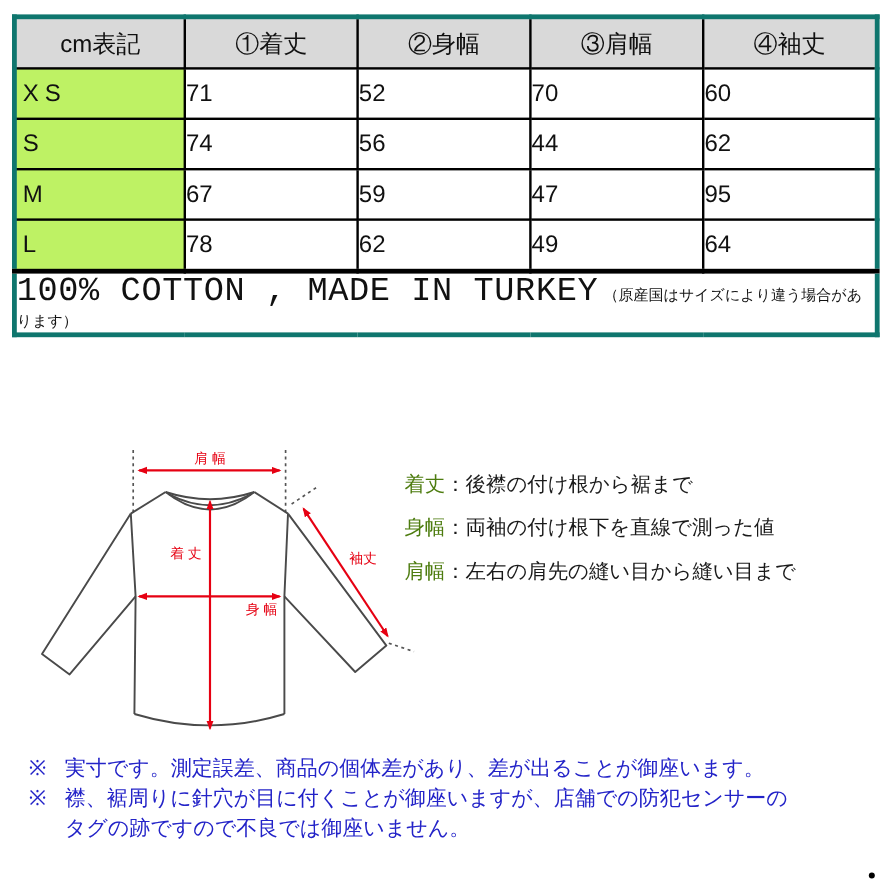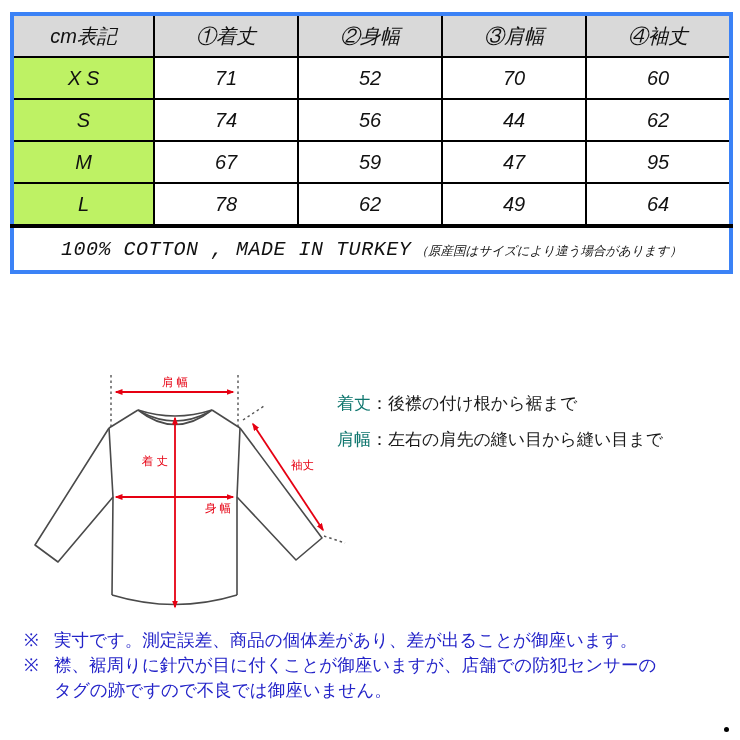--- a/index.html
+++ b/index.html
@@ -4,48 +4,47 @@
 <style>
   html,body { margin:0; padding:0; }
   body {
     width:740px; height:740px; background:#ffffff; position:relative; overflow:hidden;
     font-family:"Liberation Sans", sans-serif; color:#111;
   }
 
   
   .size-table {
     position:absolute; left:10px; top:12px; width:719px;
-    border-collapse:collapse; table-layout:fixed; text-align:center;
-    border:4px solid #3b82f6;
-    font-style:italic;
+    border-collapse:collapse; table-layout:fixed; 
+    border:4px solid #0f766e;
   }
   .size-table th, .size-table td { border:2px solid #000; padding:0; vertical-align:middle; }
   .size-table th {
     height:40px; background:#d9d9d9; font-size:20px; font-weight:500;
   }
   .size-table td.size-cell {
     background:#bef264; font-size:20px; letter-spacing:5px; text-indent:5px; font-weight:500;
   }
   .size-table td.value-cell { height:40px; background:#ffffff; font-size:20px;margin-top:12px; }
   .size-table tr.material-row td {
     border-top:4px solid #000; height:42px; background:#ffffff;
   }
   .footer-main {
-    font-family:"Liberation Mono", monospace; font-size:20px; font-weight:500; letter-spacing:0.5px;
+    font-family:"Liberation Mono", monospace; font-size:28px; font-weight:500; letter-spacing:0.5px;
   }
   .footer-note { font-size:12.5px; font-weight:500; }
 
   
   .diagram-svg { position:absolute; left:15px; top:372px; }
   .diagram-svg text { font-family:"Liberation Sans", sans-serif; font-size:11.5px; fill:#e60012; }
 
   
   .legend { position:absolute; left:337px; top:392px; }
   .legend-item { height:36.4px; font-size:17px; white-space:nowrap; font-weight:500; }
-  .legend-term { color:#0f766e; }
+  .legend-term { color:#4d7c0f; }
   .legend-sep, .legend-desc { color:#1a1a1a; }
 
   
   .notes {
     position:absolute; left:24px; top:628px; width:650px;
     color:#2323c8; font-size:17.5px; line-height:25px; font-weight:500;
   }
   .note-row { display:flex; align-items:flex-start; }
   .note-marker { flex:0 0 30px; }
   .note-text { flex:1; max-width:618px; }
@@ -153,20 +152,23 @@
   <text x="153" y="93" text-anchor="end">着 丈</text>
   <text x="203" y="140" text-anchor="middle">身 幅</text>
   <text x="276" y="97" text-anchor="start">袖丈</text>
 </svg>
 
 <div class="legend">
   <div class="legend-item">
     <span class="legend-term">着丈</span><span class="legend-sep">：</span><span class="legend-desc">後襟の付け根から裾まで</span>
   </div>
   <div class="legend-item">
+    <span class="legend-term">身幅</span><span class="legend-sep">：</span><span class="legend-desc">両袖の付け根下を直線で測った値</span>
+  </div>
+  <div class="legend-item">
     <span class="legend-term">肩幅</span><span class="legend-sep">：</span><span class="legend-desc">左右の肩先の縫い目から縫い目まで</span>
   </div>
 </div>
 
 <div class="notes">
   <div class="note-row">
     <span class="note-marker">※</span>
     <span class="note-text">実寸です。測定誤差、商品の個体差があり、差が出ることが御座います。</span>
   </div>
   <div class="note-row">

